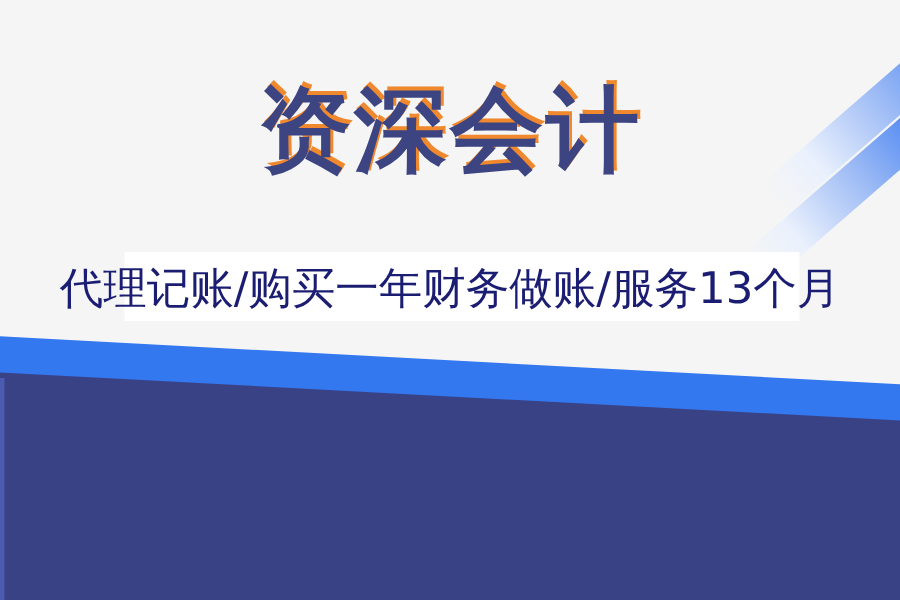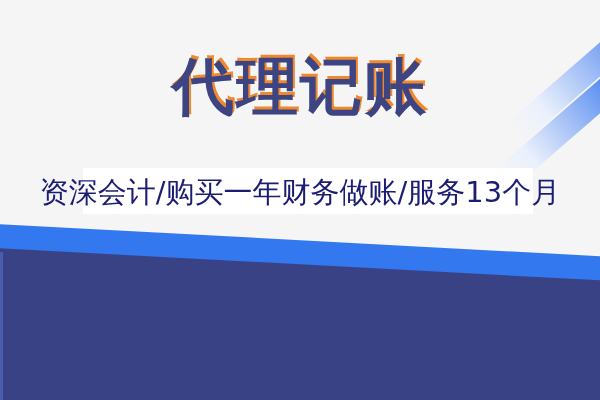--- a/index.html
+++ b/index.html
@@ -143,21 +143,21 @@
   <div id="stripe-lower" class="stripe">
     <div class="stripe-inner"></div>
   </div>
 
   <div id="band-blue"></div>
   <div id="band-navy"></div>
   <div id="band-navy-fill"></div>
   <div id="band-edge-light"></div>
 
   <div id="title-wrap">
-    <span id="title">代理记账</span>
+    <span id="title">资深会计</span>
   </div>
 
   <div id="subtitle-plate"></div>
   <div id="subtitle-wrap">
-    <span id="subtitle">资深会计/购买一年财务做账/服务13个月</span>
+    <span id="subtitle">代理记账/购买一年财务做账/服务13个月</span>
   </div>
 
 </div>
 
 </body></html>

